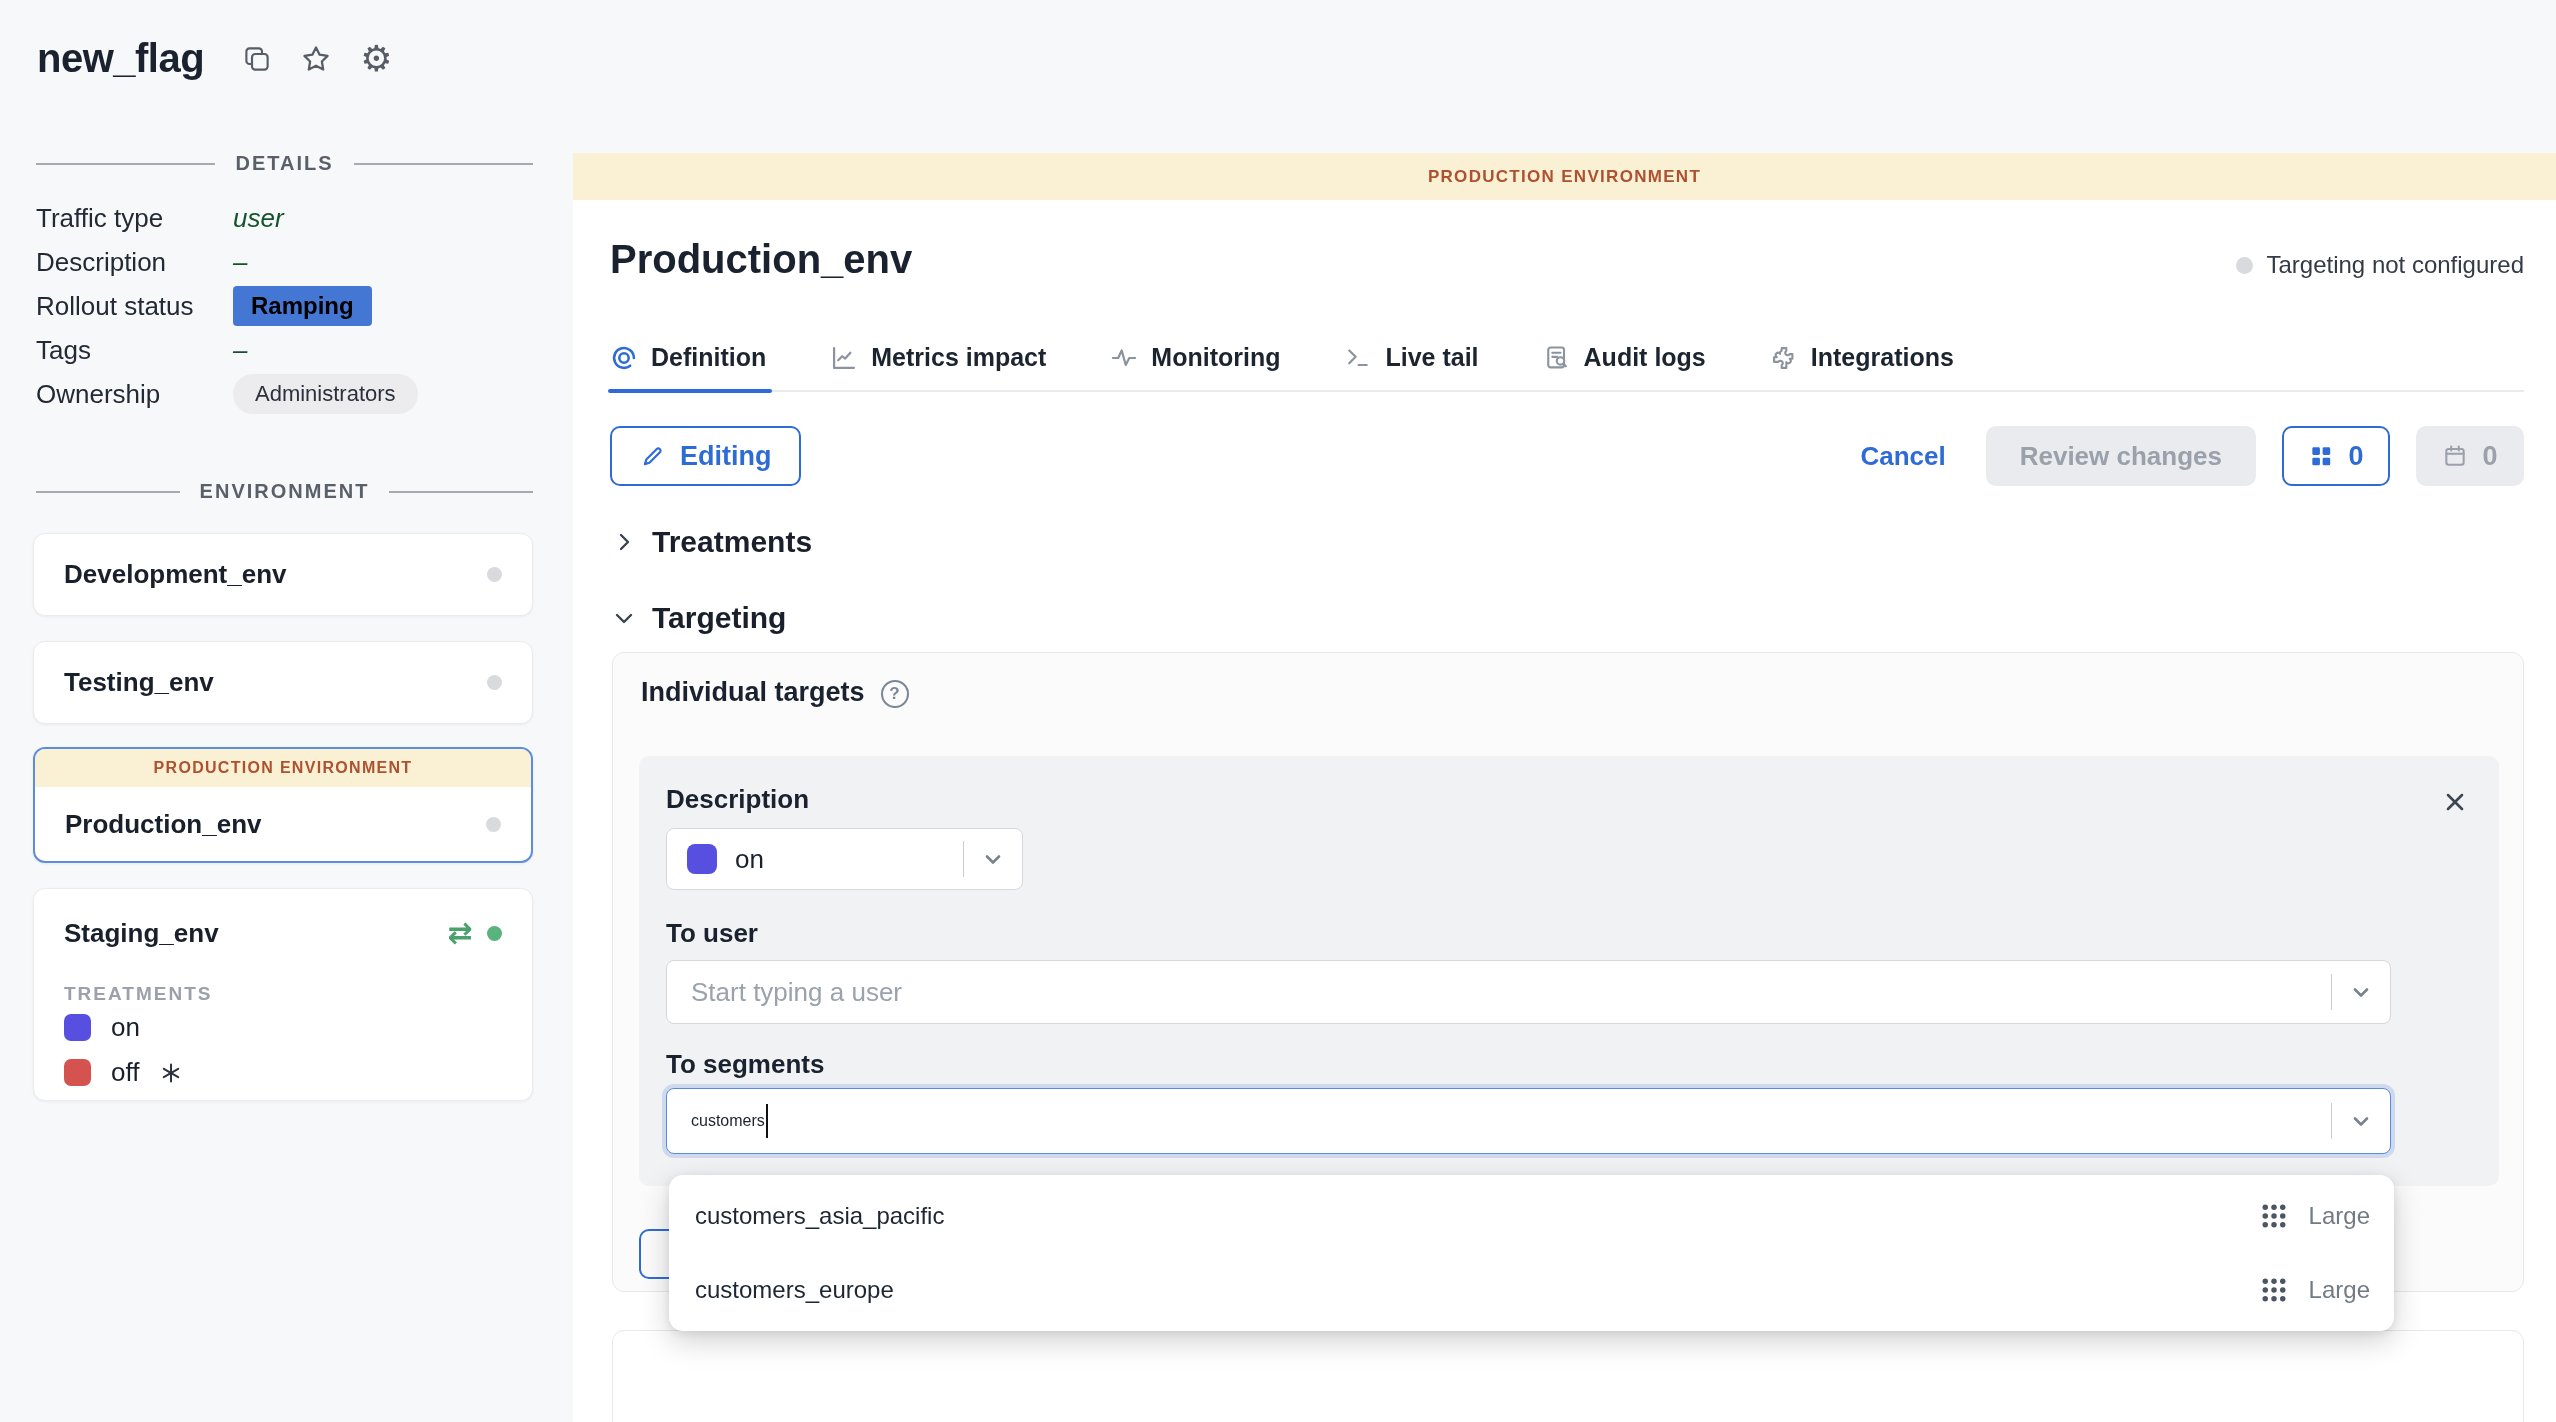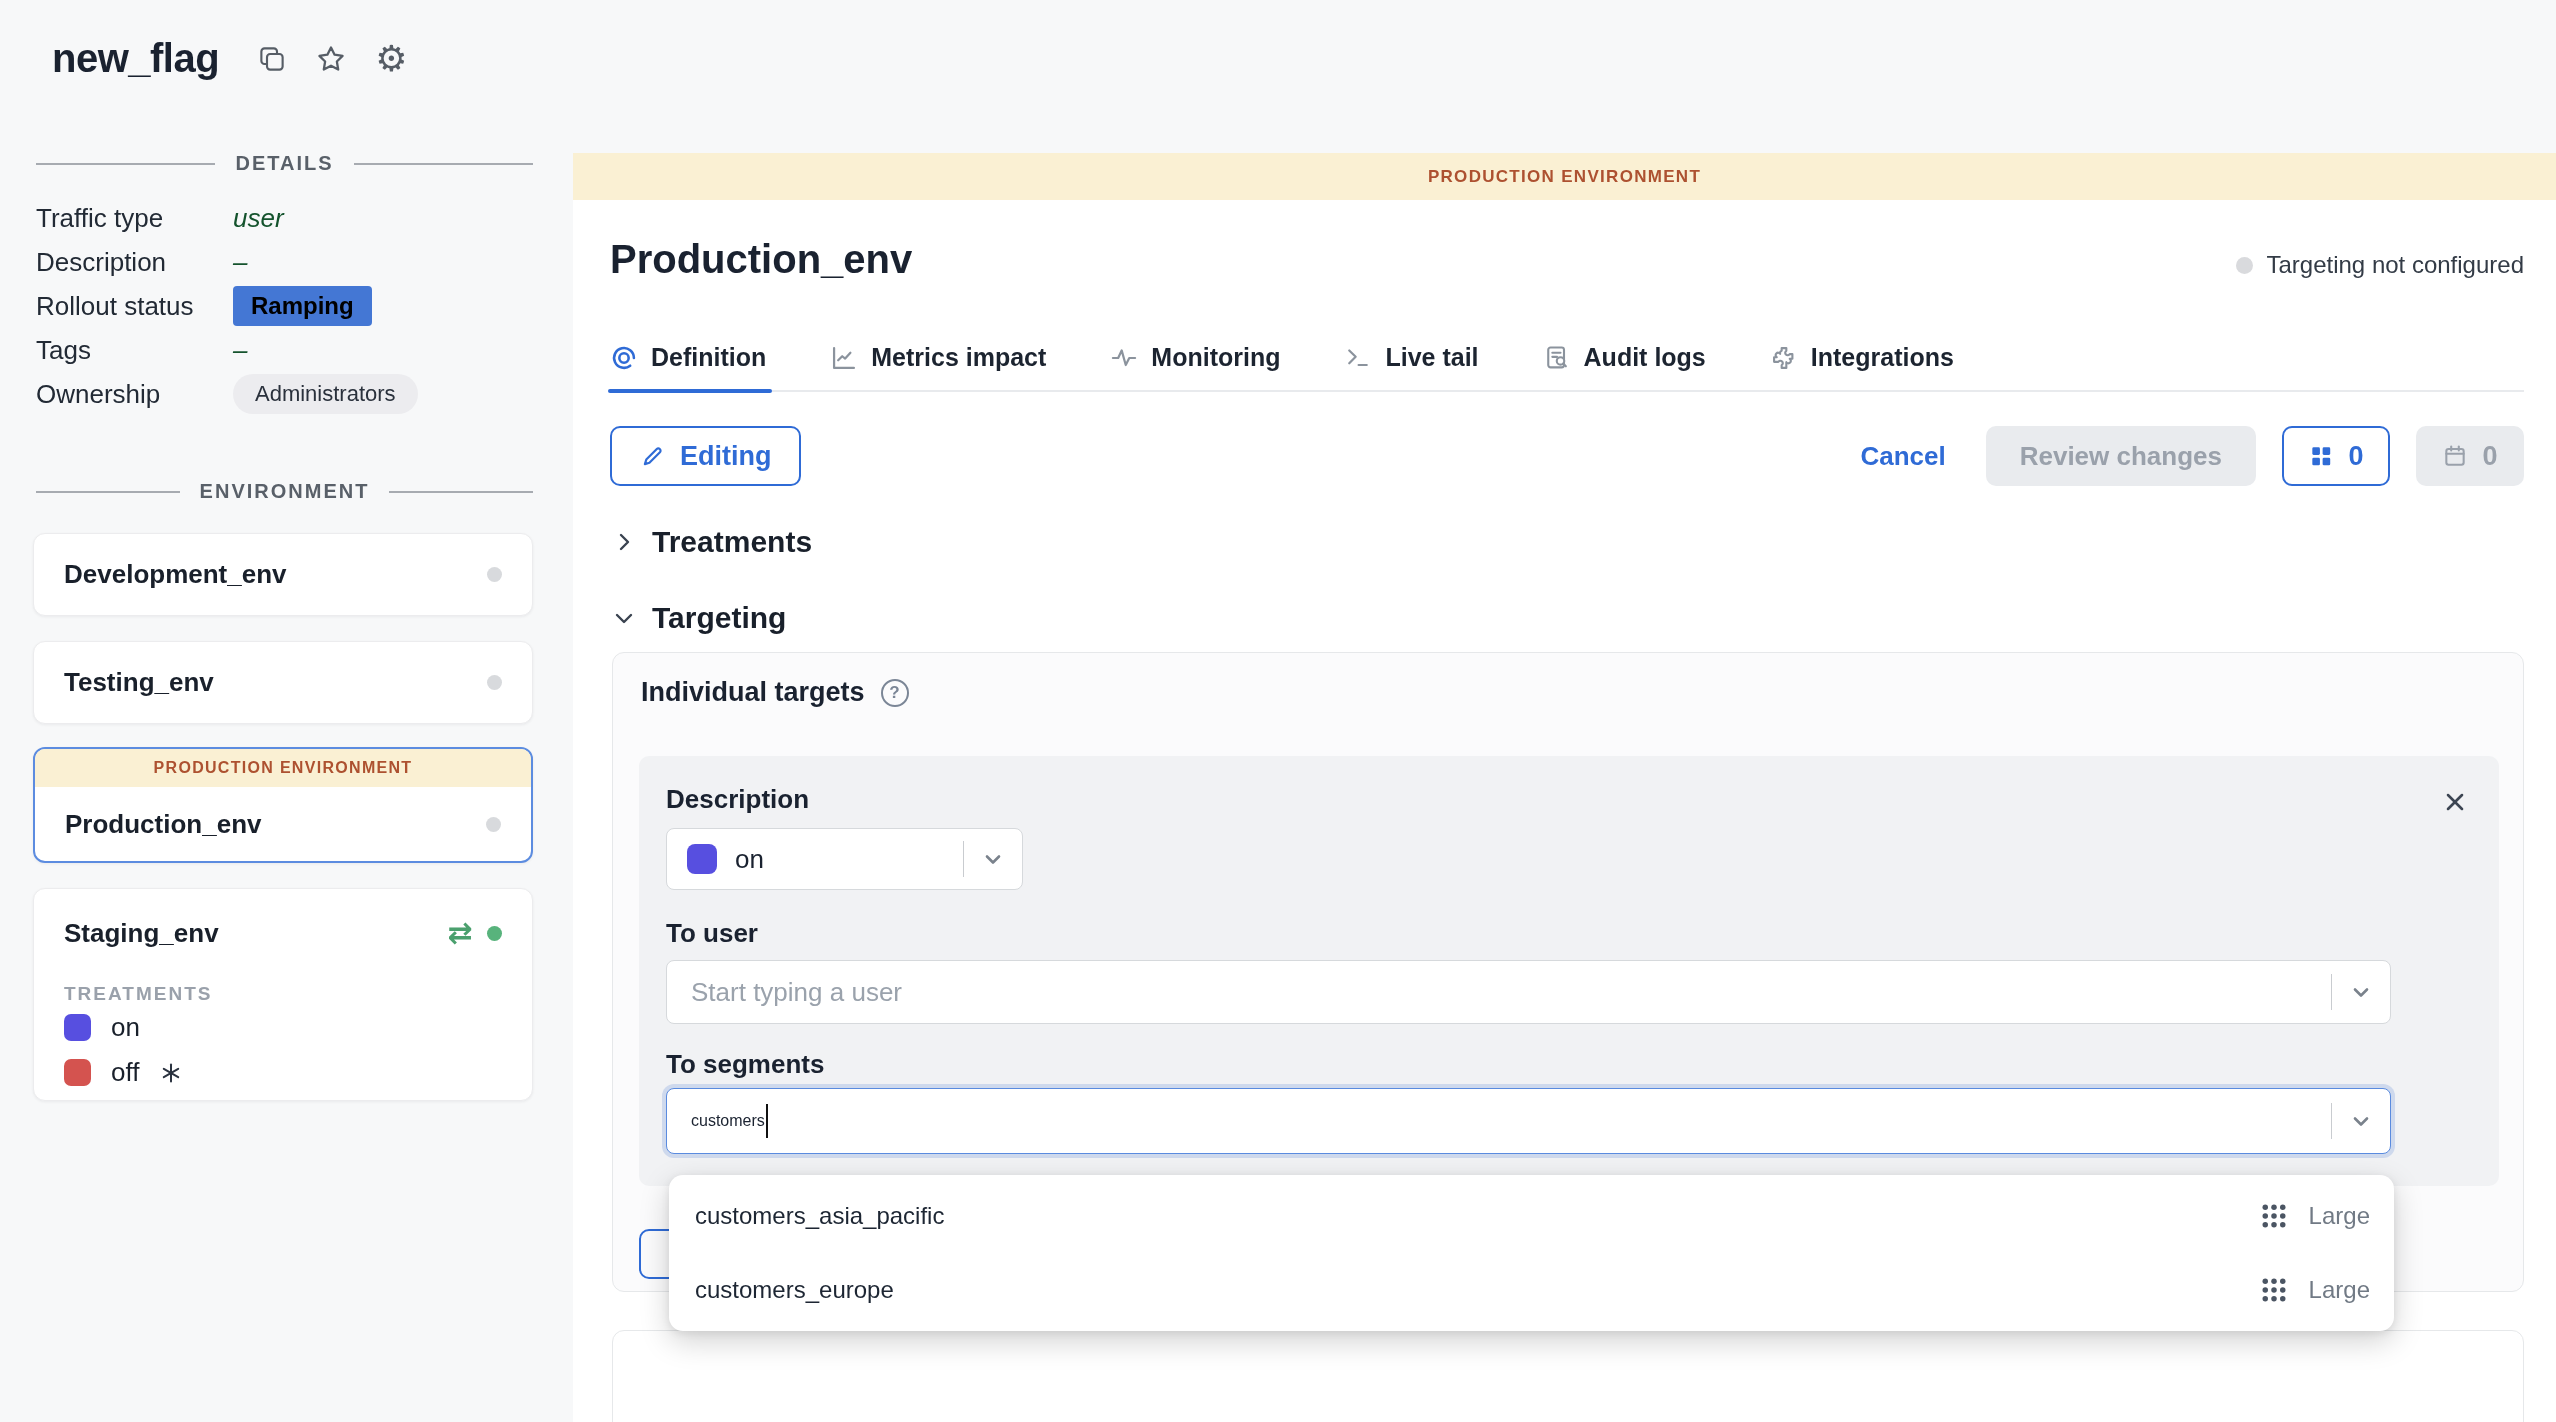--- a/index.html
+++ b/index.html
@@ -1,21 +1,21 @@
 <!DOCTYPE html>
 <html><head>
 <meta charset="utf-8">
 <style>
   * { box-sizing: border-box; }
   body { margin:0; background:#f7f8f9; font-family:"Liberation Sans","DejaVu Sans",sans-serif; color:#1a2230; }
   .app { position:relative; width:2556px; height:1422px; overflow:hidden; background:#f7f8f9; }
 
   
   .page-header { position:absolute; left:36px; top:36px; display:flex; align-items:center; gap:28px; }
-  .page-title { font-size:40px; font-weight:700; letter-spacing:-0.5px; margin:0 10px 0 16px; }
+  .page-title { font-size:40px; font-weight:700; letter-spacing:-0.5px; margin:0 10px 0 1px; }
   .hdr-icon { display:flex; align-items:center; justify-content:center; cursor:pointer; color:#565d66; }
   .gear-glyph { font-size:36px; line-height:1; color:#565d66; }
 
   
   .sidebar { position:absolute; left:0; top:0; width:573px; height:100%; }
   .sec-head { position:absolute; left:36px; width:497px; display:flex; align-items:center; gap:20px;
               color:#596069; font-size:20px; font-weight:700; letter-spacing:2px; }
   .sec-head .rule { flex:1; height:2px; background:#a7abb1; }
   .details-head { top:152px; }
   .env-head { top:480px; }
@@ -83,21 +83,21 @@
   .btn-count.blue { background:#fff; border:2px solid #2f6bd6; color:#2f6bd6; }
   .btn-count.gray { background:#e9ebee; border:none; color:#9aa1ab; }
 
   .section-toggle { position:absolute; left:39px; display:flex; align-items:center; gap:16px;
                     font-size:30px; font-weight:700; color:#19202b; cursor:pointer; background:none;
                     border:none; font-family:inherit; padding:0; }
   .sec-treatments { top:372px; } .sec-targeting { top:448px; }
 
   .targeting-card { position:absolute; left:39px; top:499px; width:1912px; height:640px;
                     background:#fbfbfc; border:1px solid #e6e8ea; border-radius:12px; z-index:1; }
-  .it-title-row { position:absolute; left:28px; top:24px; display:flex; align-items:center; gap:16px; }
+  .it-title-row { position:absolute; left:28px; top:24px; display:flex; align-items:flex-end; gap:16px; }
   .it-title { font-size:27px; font-weight:700; }
   .help-badge { width:28px; height:28px; border:2px solid #7b8696; border-radius:50%; color:#7b8696;
                 font-size:17px; font-weight:700; display:flex; align-items:center; justify-content:center;
                 cursor:pointer; }
   .panel { position:absolute; left:26px; top:103px; width:1860px; height:430px; background:#f1f2f4;
            border-radius:10px; }
   .panel-close { position:absolute; right:26px; top:28px; background:none; border:none; cursor:pointer; padding:4px; }
   .f-label { position:absolute; left:27px; font-size:26px; font-weight:700; color:#1a2230; }
   .lbl-desc { top:28px; } .lbl-user { top:162px; } .lbl-seg { top:293px; }
   .select-box { position:absolute; left:27px; top:72px; width:357px; height:62px; background:#fff;

